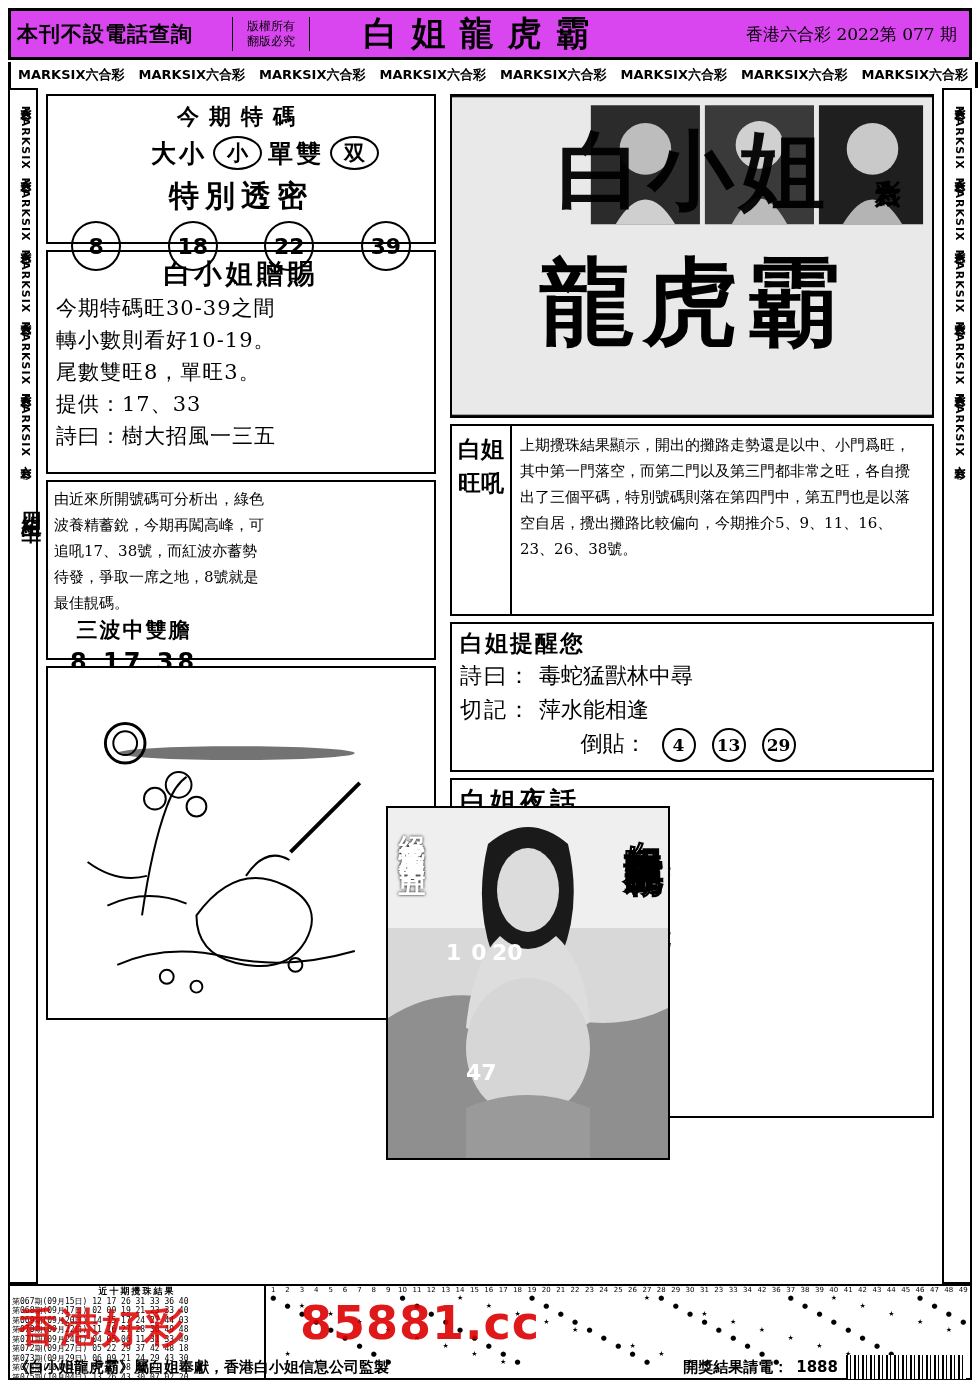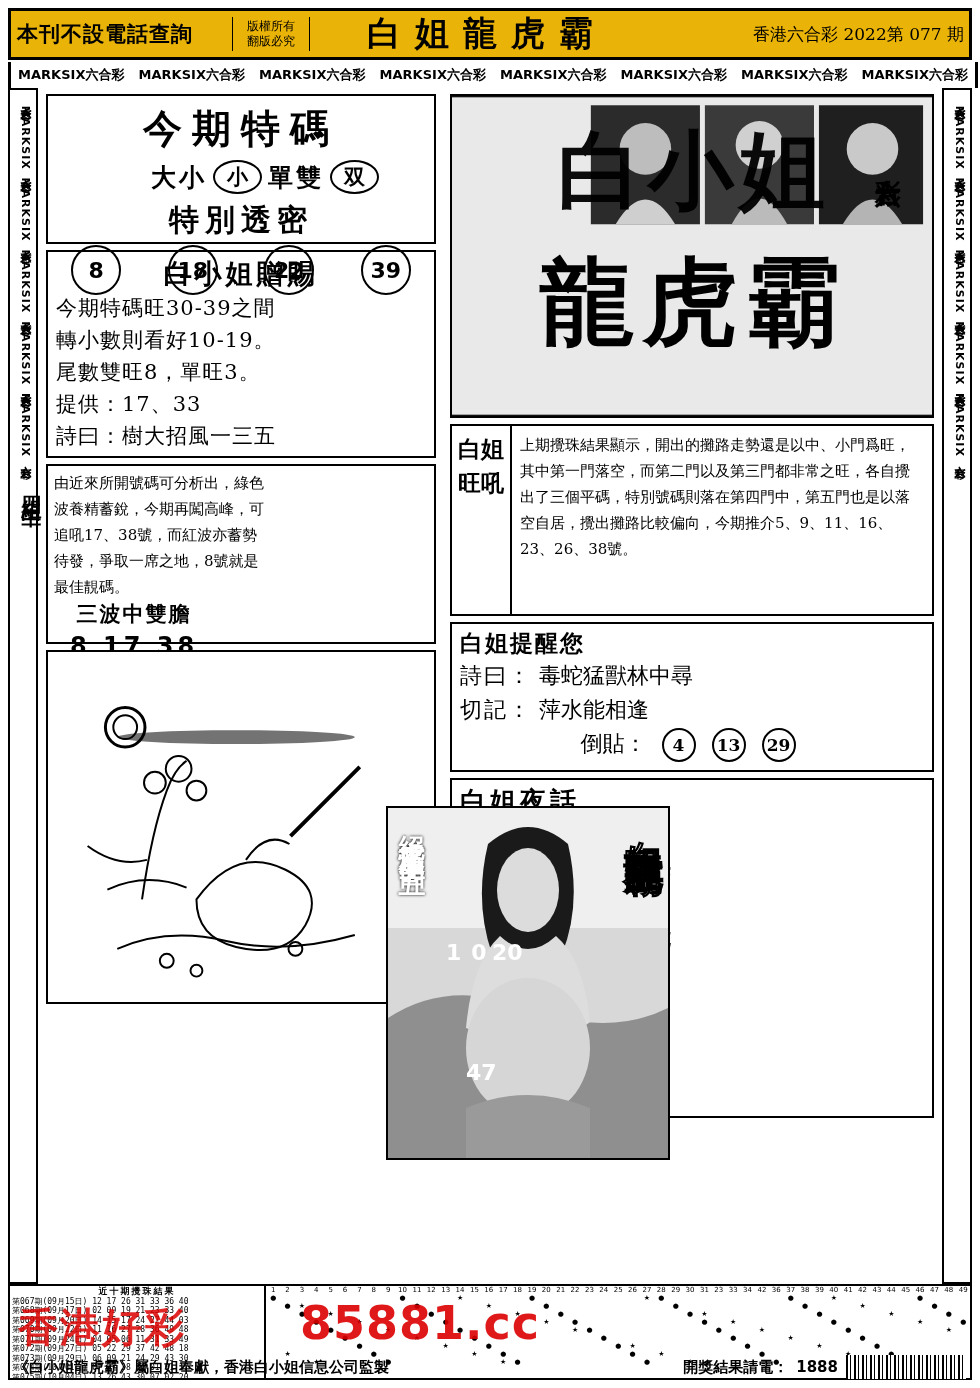--- a/index.html
+++ b/index.html
@@ -1,53 +1,53 @@
 <!DOCTYPE html>
 <html><head>
 <meta charset="utf-8">
 <style>
   html,body{margin:0;padding:0;background:#ffffff;}
   body{width:980px;height:1388px;font-family:"DejaVu Sans","Liberation Sans",sans-serif;color:#000;overflow:hidden;}
   .page{position:relative;width:980px;height:1388px;background:#fff;box-sizing:border-box;}
 
   
-  .topbar{position:absolute;left:8px;top:8px;width:964px;height:52px;border:3px solid #000;box-sizing:border-box;display:flex;align-items:center;background:#eab308;}
+  .topbar{position:absolute;left:8px;top:8px;width:964px;height:52px;border:3px solid #000;box-sizing:border-box;display:flex;align-items:center;background:#d946ef;}
   .topbar .hdr-left{font-size:21px;font-weight:bold;letter-spacing:1px;padding-left:6px;width:215px;}
   .topbar .hdr-copy{font-size:12px;line-height:15px;text-align:center;width:72px;border-left:1px solid #000;border-right:1px solid #000;padding:2px 2px;}
   .topbar .hdr-title{flex:1;text-align:center;font-size:34px;font-weight:bold;letter-spacing:14px;font-family:"DejaVu Serif","Liberation Serif",serif;}
-  .topbar .hdr-right{width:300px;text-align:right;padding-right:5px;font-size:17px;font-family:"DejaVu Serif","Liberation Serif",serif;}
+  .topbar .hdr-right{width:300px;text-align:right;padding-right:12px;font-size:17px;font-family:"DejaVu Serif","Liberation Serif",serif;}
 
   
   .strip{position:absolute;left:8px;top:62px;width:964px;height:26px;border-left:3px solid #000;border-right:3px solid #000;display:flex;align-items:center;justify-content:space-around;font-size:13px;font-weight:bold;letter-spacing:0px;}
   .strip span{white-space:nowrap;}
 
   
   .rail{position:absolute;top:88px;width:30px;height:1196px;border:2px solid #000;box-sizing:border-box;overflow:hidden;}
   .rail.left{left:8px;}
   .rail.right{left:942px;}
   .rail .vtext{writing-mode:vertical-rl;text-orientation:mixed;font-size:11px;font-weight:bold;letter-spacing:1px;padding-top:8px;line-height:30px;white-space:nowrap;}
 
   
   .frame{position:absolute;left:38px;top:88px;width:904px;height:1196px;}
 
   
   .leftcol{position:absolute;left:8px;top:6px;width:390px;}
   .box{border:2px solid #000;box-sizing:border-box;background:#fff;}
 
   .b-teko{height:150px;padding:0;}
-  .b-teko .t1{font-size:39px;font-weight:bold;text-align:center;letter-spacing:10px;padding:6px 0 2px;font-family:Liberation Mono, monospace;}
+  .b-teko .t1{font-size:22px;font-weight:bold;text-align:center;letter-spacing:10px;padding:6px 0 2px;font-family:Liberation Mono, monospace;}
   .b-teko .rowsel{display:flex;align-items:center;justify-content:center;gap:6px;margin-top:2px;margin-left:48px;}
   .b-teko .lab{font-size:25px;font-weight:bold;letter-spacing:3px;font-family:"DejaVu Serif","Liberation Serif",serif;}
   .oval{display:inline-block;border:2px solid #000;border-radius:50%;padding:1px 12px;font-size:21px;font-weight:bold;}
   .b-teko .t2{font-size:30px;font-weight:bold;text-align:center;letter-spacing:6px;margin-top:6px;font-family:"DejaVu Serif","Liberation Serif",serif;}
 
   .balls{display:flex;justify-content:space-around;align-items:center;margin-top:4px;}
   .ball{width:46px;height:46px;border:2px solid #000;border-radius:50%;display:flex;align-items:center;justify-content:center;font-size:22px;font-weight:bold;}
 
-  .b-gift{margin-top:6px;padding:4px 8px 4px;}
+  .b-gift{margin-top:6px;padding:4px 8px 20px;}
   .b-gift .gt{font-size:27px;font-weight:bold;text-align:center;letter-spacing:4px;font-family:"DejaVu Serif","Liberation Serif",serif;}
   .b-gift .gl{font-size:21px;line-height:32px;font-family:"DejaVu Serif","Liberation Serif",serif;letter-spacing:1px;}
 
   .b-analy{margin-top:6px;height:180px;position:relative;padding:4px 6px;}
   .vert3{position:absolute;left:-32px;top:14px;width:30px;font-size:20px;font-weight:bold;writing-mode:vertical-rl;letter-spacing:4px;font-family:"DejaVu Serif","Liberation Serif",serif;}
   .b-analy .an-head{display:flex;justify-content:space-between;align-items:flex-start;flex-direction:column;}
   .b-analy .an-txt{font-size:15px;line-height:26px;width:210px;font-family:"DejaVu Serif","Liberation Serif",serif;}
   .b-analy .an-right{text-align:center;width:160px;}
   .b-analy .an-right .h{font-size:21px;font-weight:bold;letter-spacing:2px;}
   .b-analy .an-right .n{font-size:24px;font-weight:bold;letter-spacing:4px;margin-top:4px;}

